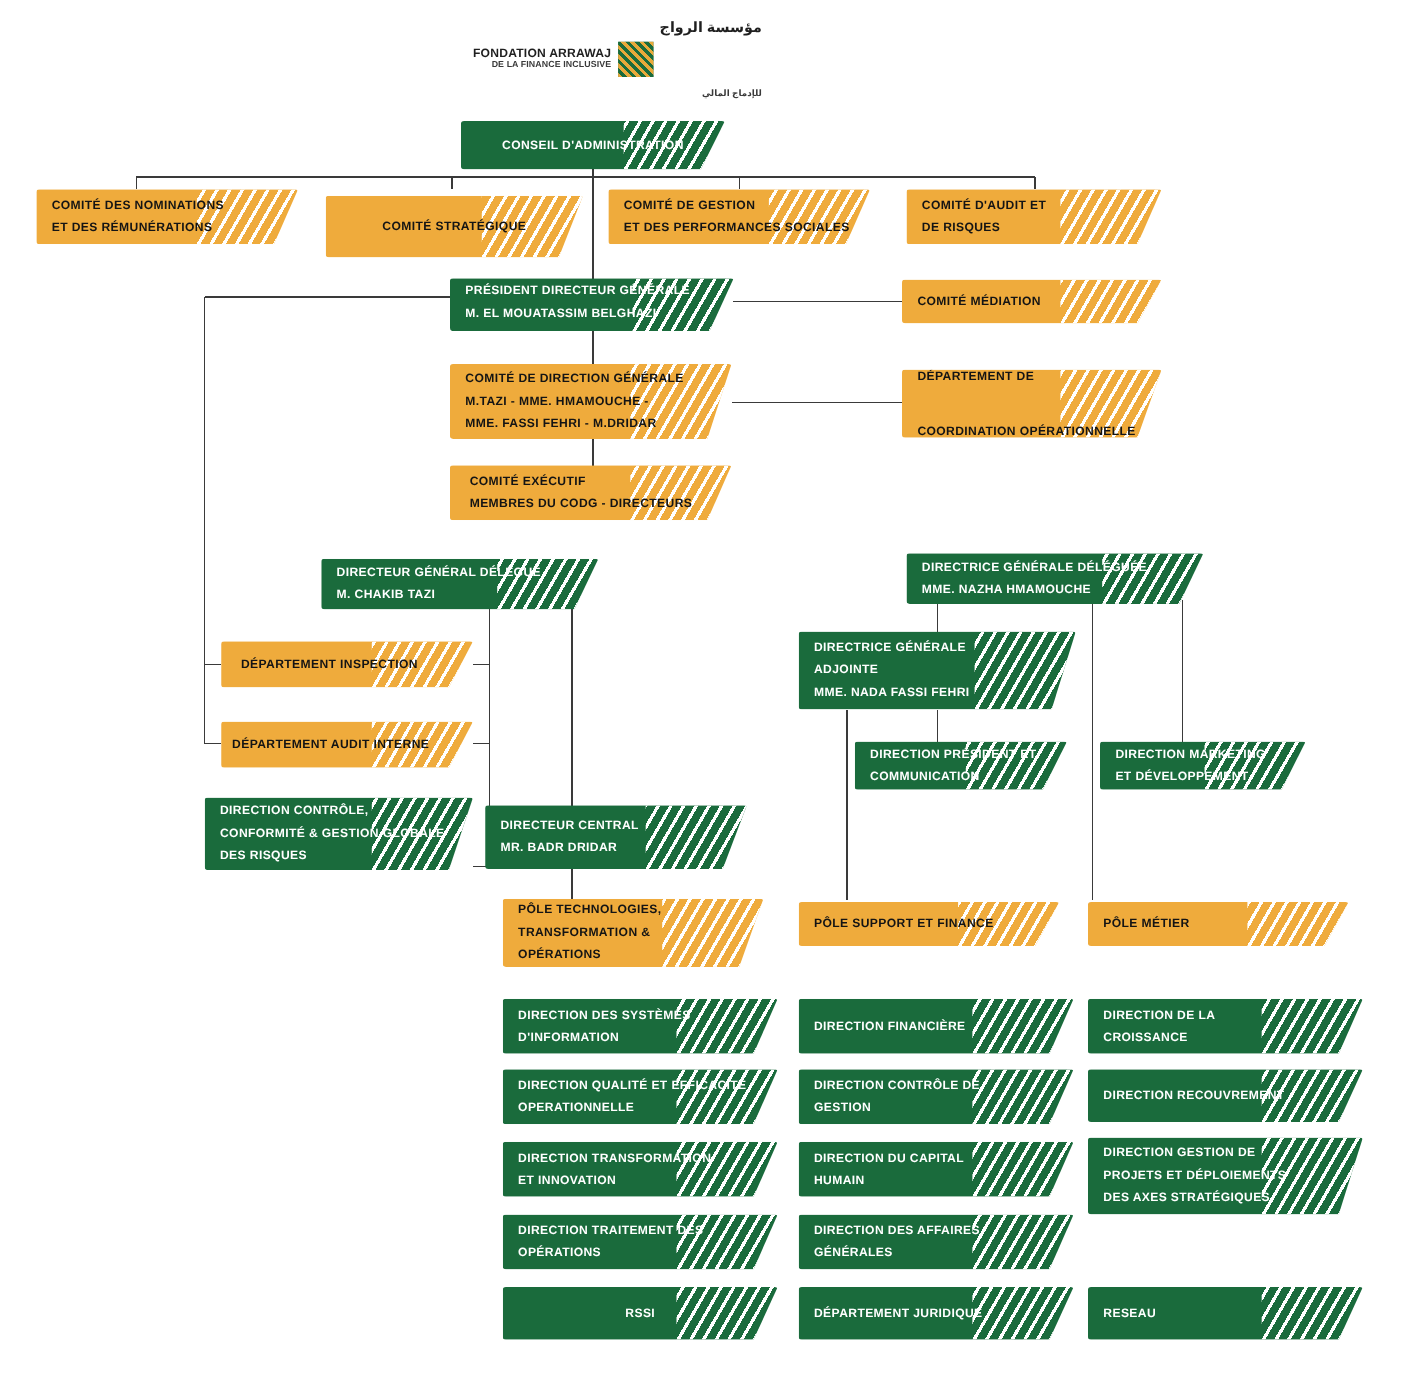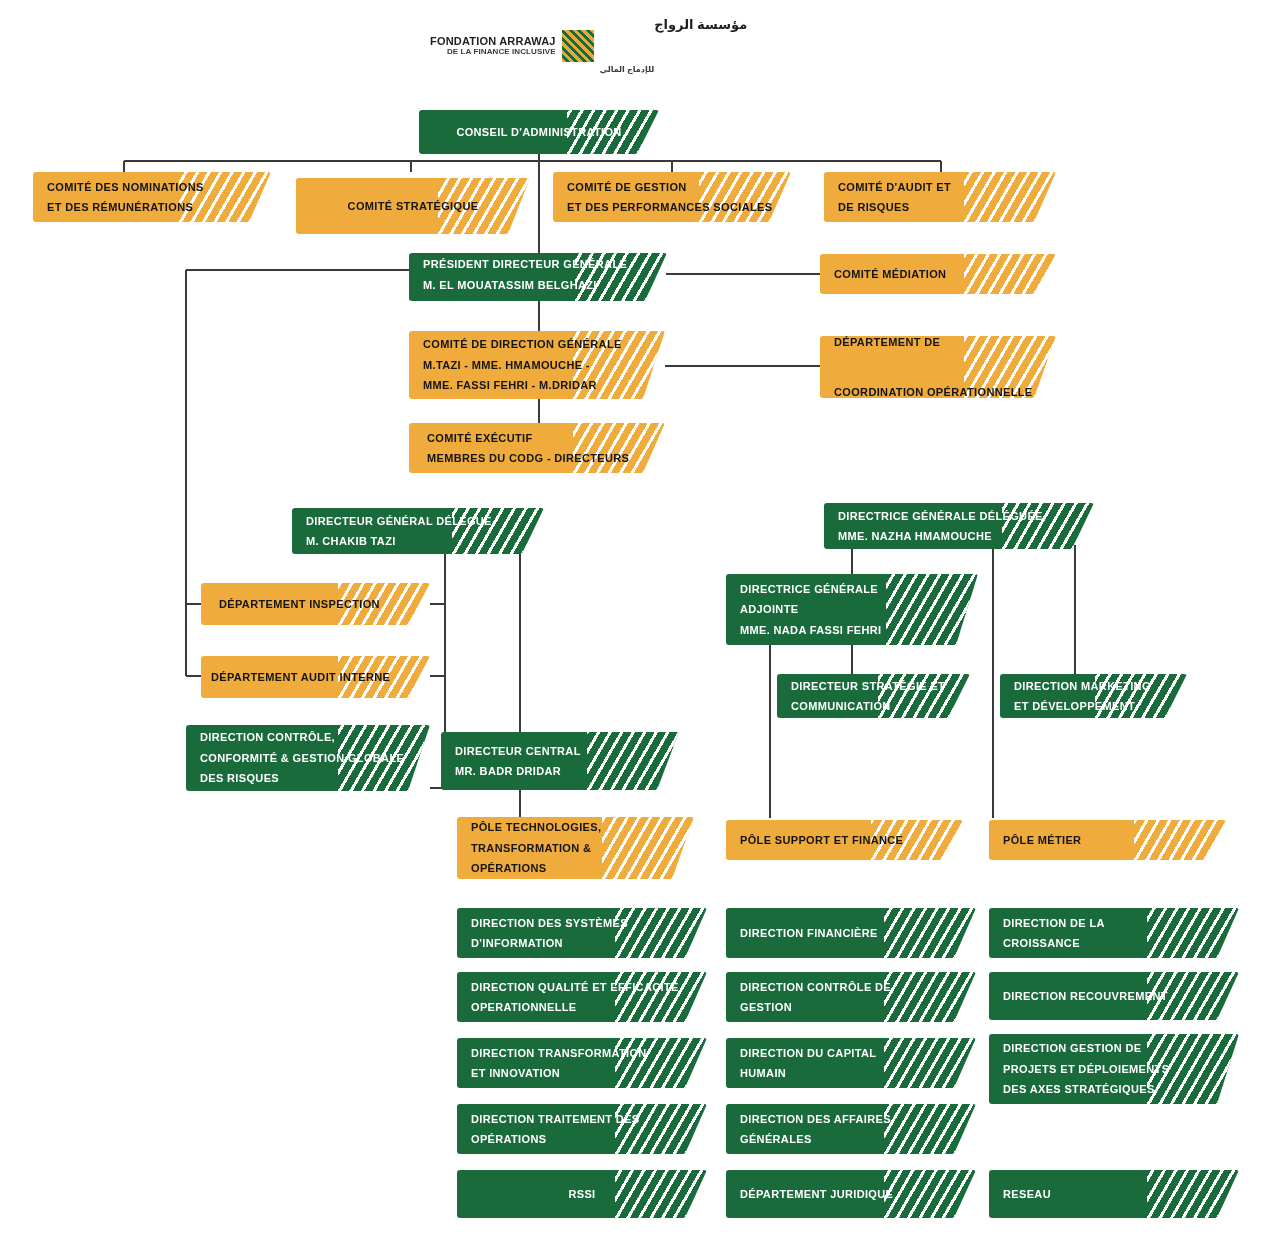--- a/index.html
+++ b/index.html
@@ -13,21 +13,21 @@
   
   .logo-wrap{position:absolute;left:430px;top:18px;display:flex;align-items:center;gap:6px;}
   .logo-left{display:flex;flex-direction:column;align-items:flex-end;line-height:1.05;}
   .logo-l1{font-size:11px;font-weight:bold;letter-spacing:.2px;color:#1f1f1f;}
   .logo-l2{font-size:8px;font-weight:bold;letter-spacing:.1px;color:#3a3a3a;}
   .logo-mark{
     width:32px;height:32px;background:#1a6b3c;
     background-image:repeating-linear-gradient(45deg,
         #e8a93a 0px,#e8a93a 3px,#1a6b3c 3px,#1a6b3c 6px);
   }
-  .logo-right{display:flex;flex-direction:row;align-items:flex-start;line-height:1.15;direction:rtl;}
+  .logo-right{display:flex;flex-direction:column;align-items:flex-start;line-height:1.15;direction:rtl;}
   .logo-r1{font-size:13px;font-weight:bold;color:#1f1f1f;}
   .logo-r2{font-size:8px;font-weight:bold;color:#3a3a3a;letter-spacing:1px;margin-top:47px;}
 
   
   #wires{position:absolute;left:0;top:0;width:1280px;height:1249px;pointer-events:none;}
 
   
   .node{
     position:absolute;
     box-sizing:border-box;
@@ -209,21 +209,21 @@
 
   <div class="node green" style="left:726px;top:574px;width:252px;height:71px;">
     <span class="stripes"></span>
     <span class="txt">DIRECTRICE GÉNÉRALE</span>
     <span class="txt">ADJOINTE</span>
     <span class="txt">MME. NADA FASSI FEHRI</span>
   </div>
 
   <div class="node green" style="left:777px;top:674px;width:193px;height:44px;">
     <span class="stripes"></span>
-    <span class="txt">DIRECTEUR STRATÉGIE ET</span>
+    <span class="txt">DIRECTION PRÉSIDENT ET</span>
     <span class="txt">COMMUNICATION</span>
   </div>
 
   <div class="node green" style="left:1000px;top:674px;width:187px;height:44px;">
     <span class="stripes"></span>
     <span class="txt">DIRECTION MARKETING</span>
     <span class="txt">ET DÉVELOPPEMENT</span>
   </div>
 
   <div class="node green" style="left:186px;top:725px;width:244px;height:66px;">

